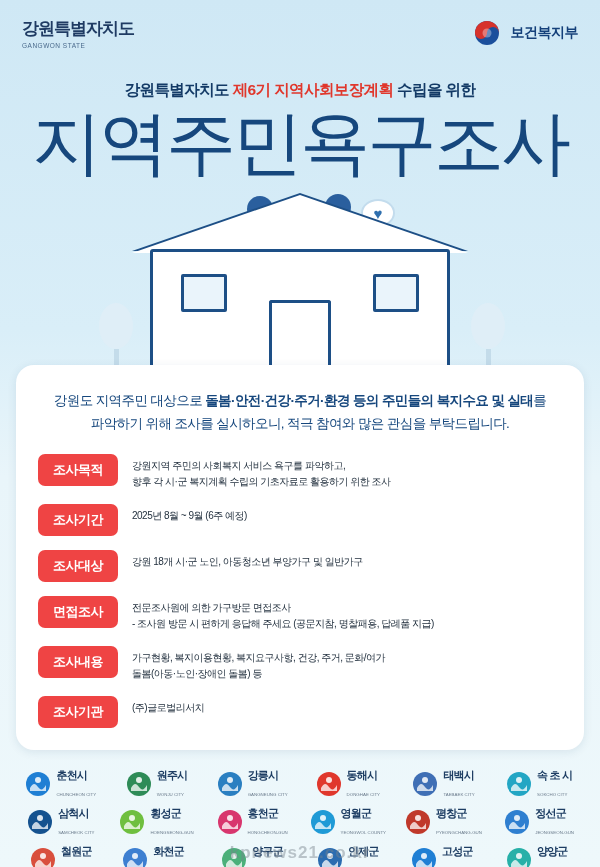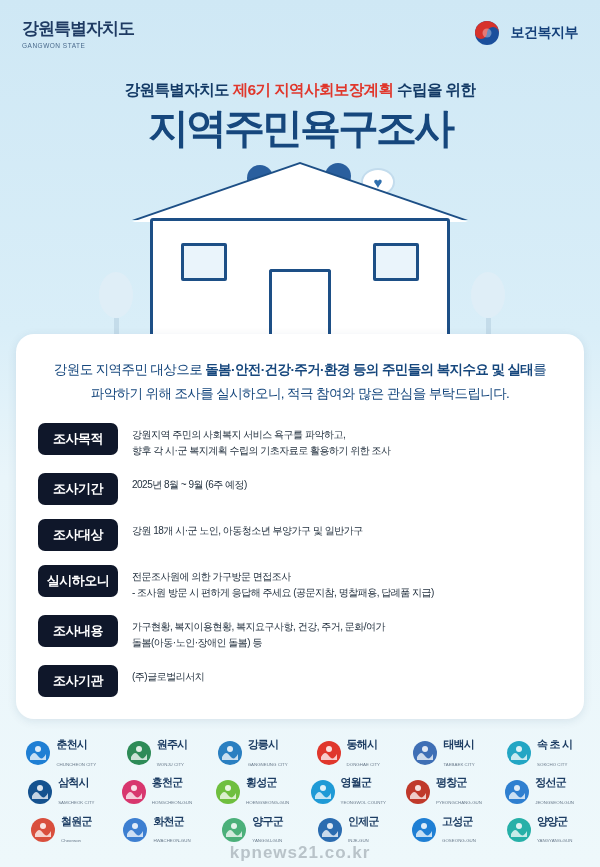--- a/index.html
+++ b/index.html
@@ -40,22 +40,22 @@
   .mohw .label { font-size: 14px; font-weight: bold; color: #14407a; letter-spacing: -0.5px; }
 
   
   .title-block { text-align: center; margin-top: 14px; }
   .subtitle {
     font-size: 15.5px; font-weight: bold; color: #133a66; letter-spacing: -0.6px;
   }
   .subtitle .hl { color: #e0372c; }
   .main-title {
     margin-top: 6px;
-    font-size: 41px;
-    font-weight: bold;
+    font-size: 70px;
+    font-weight: normal;
     color: #16477d;
     letter-spacing: -3px;
     line-height: 1.05;
   }
 
   
   .illus {
     position: relative;
     height: 182px;
     margin-top: 2px;
@@ -130,21 +130,21 @@
   .rows { margin-top: 18px; }
   .row {
     display: flex;
     align-items: flex-start;
     margin-bottom: 14px;
   }
   .row:last-child { margin-bottom: 4px; justify-content: space-between; }
   .tag {
     flex: 0 0 auto;
     width: 80px;
-    background: #0f172a;
+    background: #ef4444;
     color: #ffffff;
     font-size: 13px;
     font-weight: bold;
     letter-spacing: -0.5px;
     text-align: center;
     padding: 7px 0;
     border-radius: 7px;
     margin-right: 14px;
   }
   .val {
@@ -273,21 +273,21 @@
       </div>
       <div class="row">
         <div class="tag">조사기간</div>
         <div class="val" style="white-space:pre-line">2025년 8월 ~ 9월 (6주 예정)</div>
       </div>
       <div class="row">
         <div class="tag">조사대상</div>
         <div class="val" style="white-space:pre-line">강원 18개 시·군 노인, 아동청소년 부양가구 및 일반가구</div>
       </div>
       <div class="row">
-        <div class="tag">실시하오니</div>
+        <div class="tag">면접조사</div>
         <div class="val" style="white-space:pre-line">전문조사원에 의한 가구방문 면접조사
   - 조사원 방문 시 편하게 응답해 주세요 (공문지참, 명찰패용, 답례품 지급)</div>
       </div>
       <div class="row">
         <div class="tag">조사내용</div>
         <div class="val" style="white-space:pre-line">가구현황, 복지이용현황, 복지요구사항, 건강, 주거, 문화/여가
 돌봄(아동·노인·장애인 돌봄) 등</div>
       </div>
       <div class="row">
         <div class="tag">조사기관</div>
@@ -385,46 +385,46 @@
             </svg>
           </div>
           <div class="logo-text">
             <div class="ko">삼척시</div>
             <div class="en">SAMCHEOK CITY</div>
           </div>
         </div>
         <div class="logo-item">
           <div class="logo-mark">
             <svg width="26" height="26" viewBox="0 0 26 26">
+              <circle cx="13" cy="13" r="12" fill="#6fbf3f"></circle>
+              <path d="M5 17c3-5 5-5 8-1s5 3 8-2v6H5z" fill="#ffffff" opacity="0.75"></path>
+              <circle cx="13" cy="9" r="3" fill="#ffffff" opacity="0.85"></circle>
+            </svg>
+          </div>
+          <div class="logo-text">
+            <div class="ko">횡성군</div>
+            <div class="en">HOENGSEONG-GUN</div>
+          </div>
+        </div>
+        <div class="logo-item">
+          <div class="logo-mark">
+            <svg width="26" height="26" viewBox="0 0 26 26">
               <circle cx="13" cy="13" r="12" fill="#d8366e"></circle>
               <path d="M5 17c3-5 5-5 8-1s5 3 8-2v6H5z" fill="#ffffff" opacity="0.75"></path>
               <circle cx="13" cy="9" r="3" fill="#ffffff" opacity="0.85"></circle>
             </svg>
           </div>
           <div class="logo-text">
             <div class="ko">홍천군</div>
             <div class="en">HONGCHEON-GUN</div>
           </div>
         </div>
         <div class="logo-item">
           <div class="logo-mark">
             <svg width="26" height="26" viewBox="0 0 26 26">
-              <circle cx="13" cy="13" r="12" fill="#6fbf3f"></circle>
-              <path d="M5 17c3-5 5-5 8-1s5 3 8-2v6H5z" fill="#ffffff" opacity="0.75"></path>
-              <circle cx="13" cy="9" r="3" fill="#ffffff" opacity="0.85"></circle>
-            </svg>
-          </div>
-          <div class="logo-text">
-            <div class="ko">횡성군</div>
-            <div class="en">HOENGSEONG-GUN</div>
-          </div>
-        </div>
-        <div class="logo-item">
-          <div class="logo-mark">
-            <svg width="26" height="26" viewBox="0 0 26 26">
               <circle cx="13" cy="13" r="12" fill="#1f9ad6"></circle>
               <path d="M5 17c3-5 5-5 8-1s5 3 8-2v6H5z" fill="#ffffff" opacity="0.75"></path>
               <circle cx="13" cy="9" r="3" fill="#ffffff" opacity="0.85"></circle>
             </svg>
           </div>
           <div class="logo-text">
             <div class="ko">영월군</div>
             <div class="en">YEONGWOL COUNTY</div>
           </div>
         </div>

